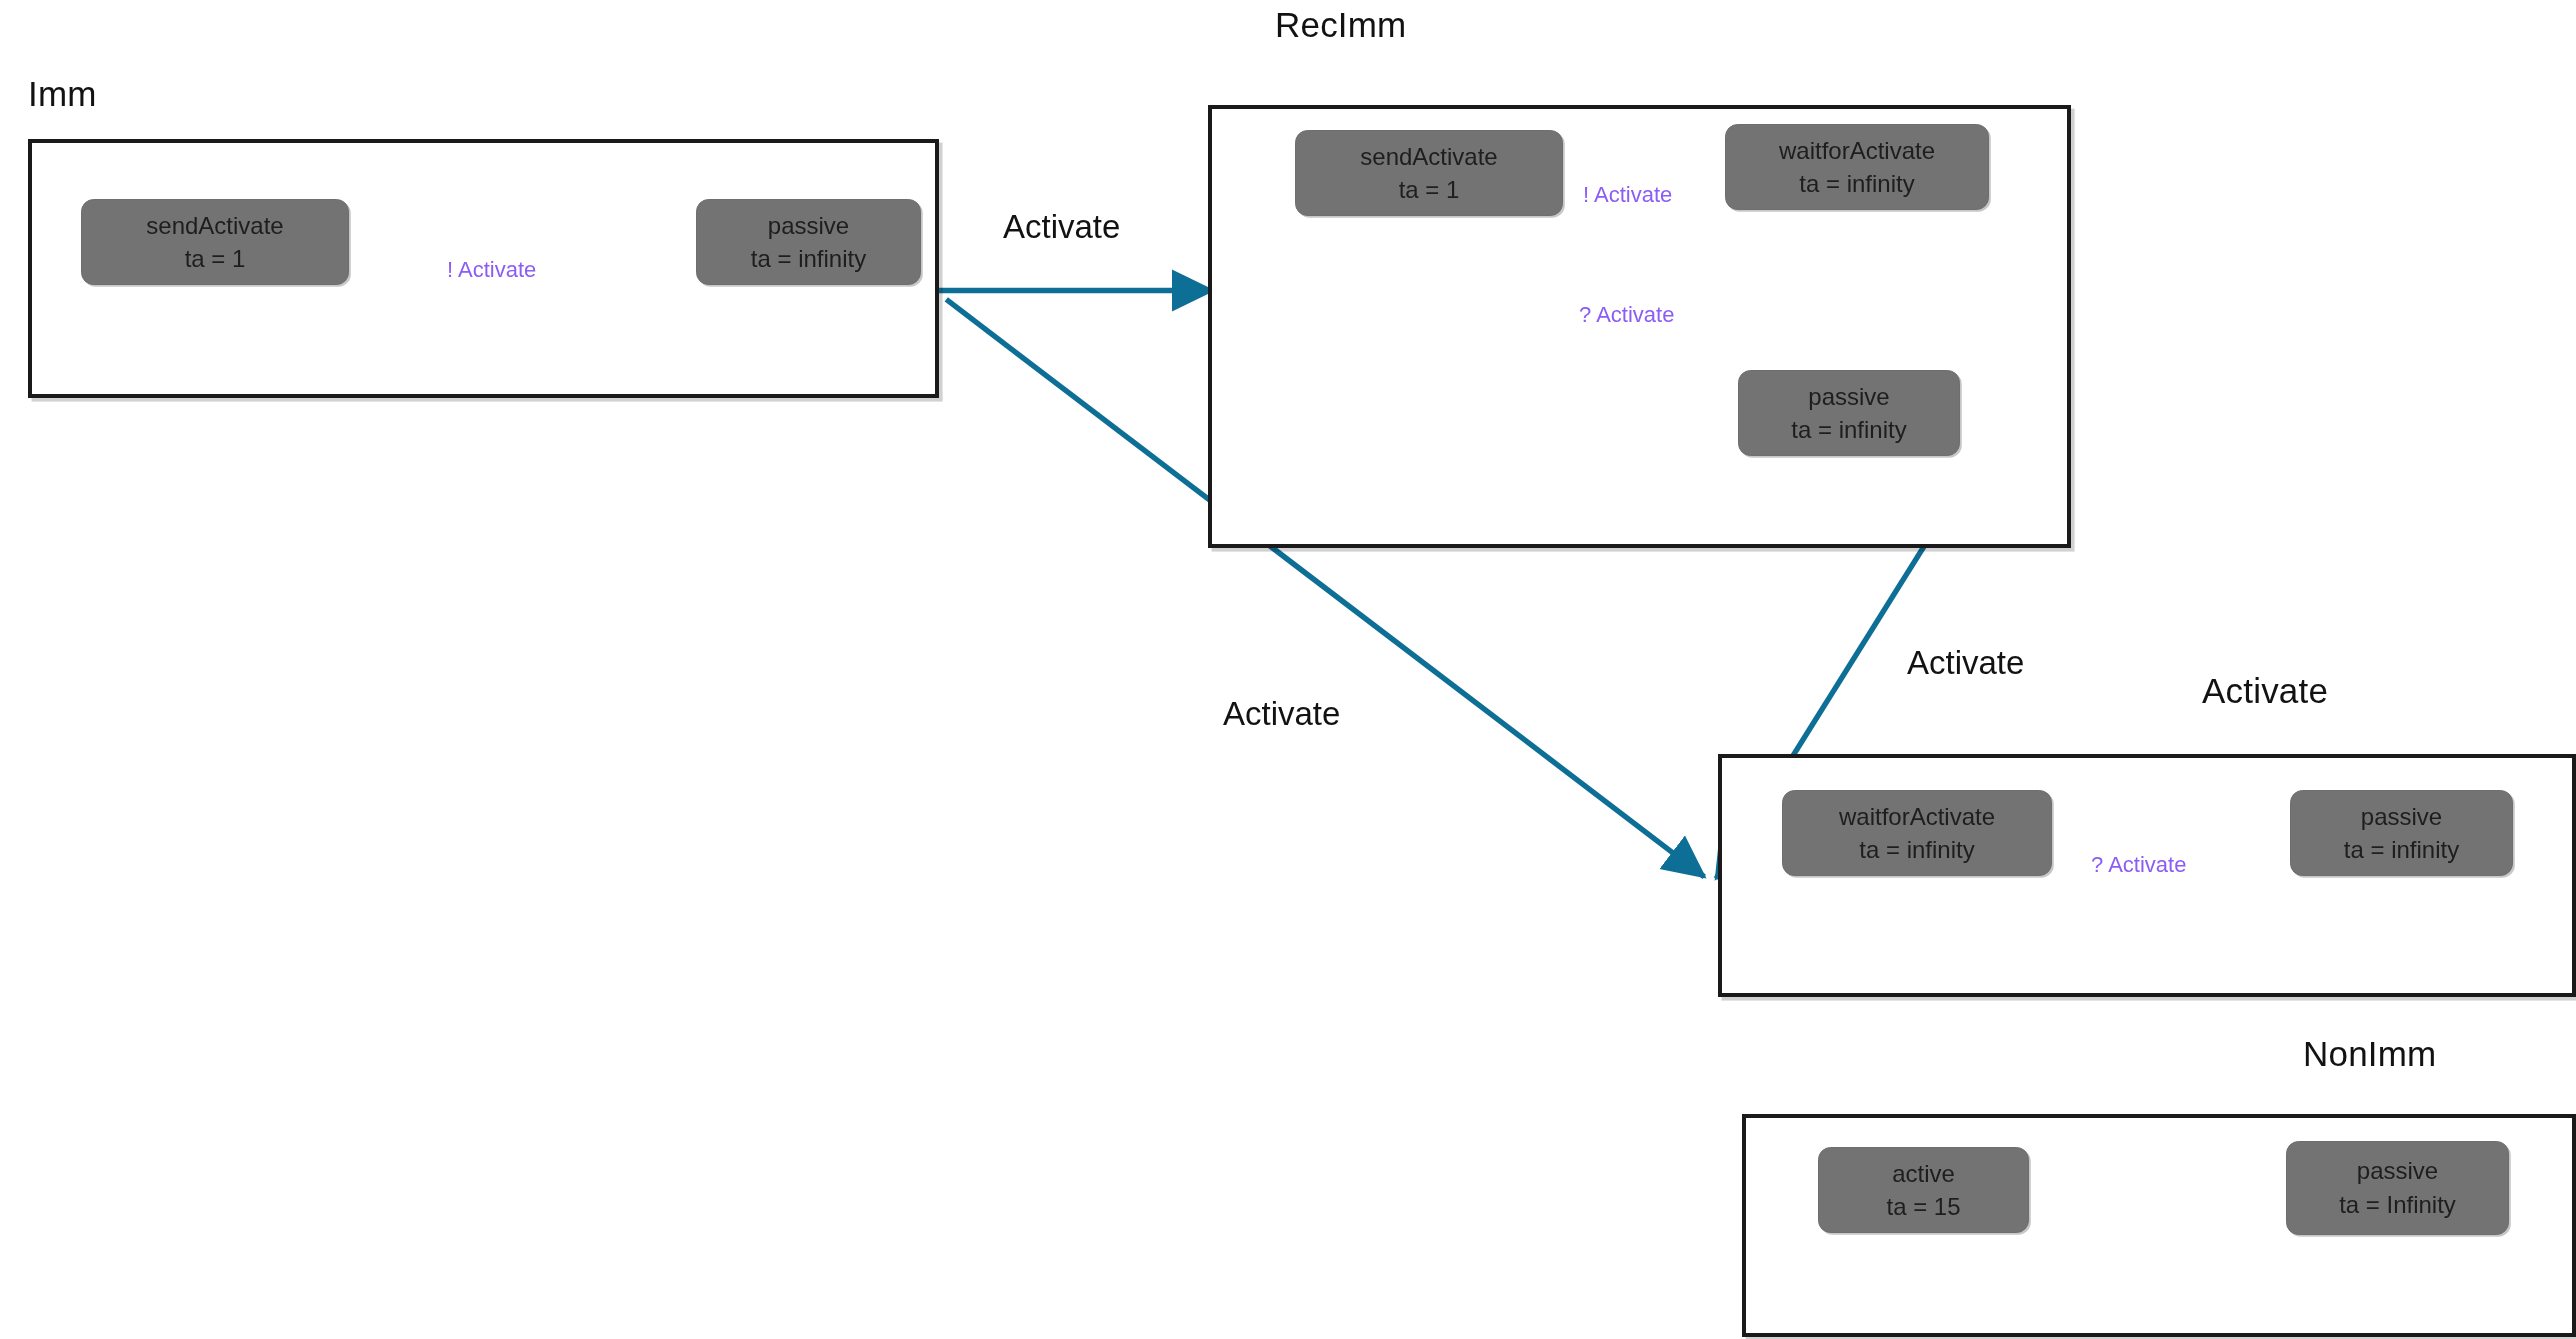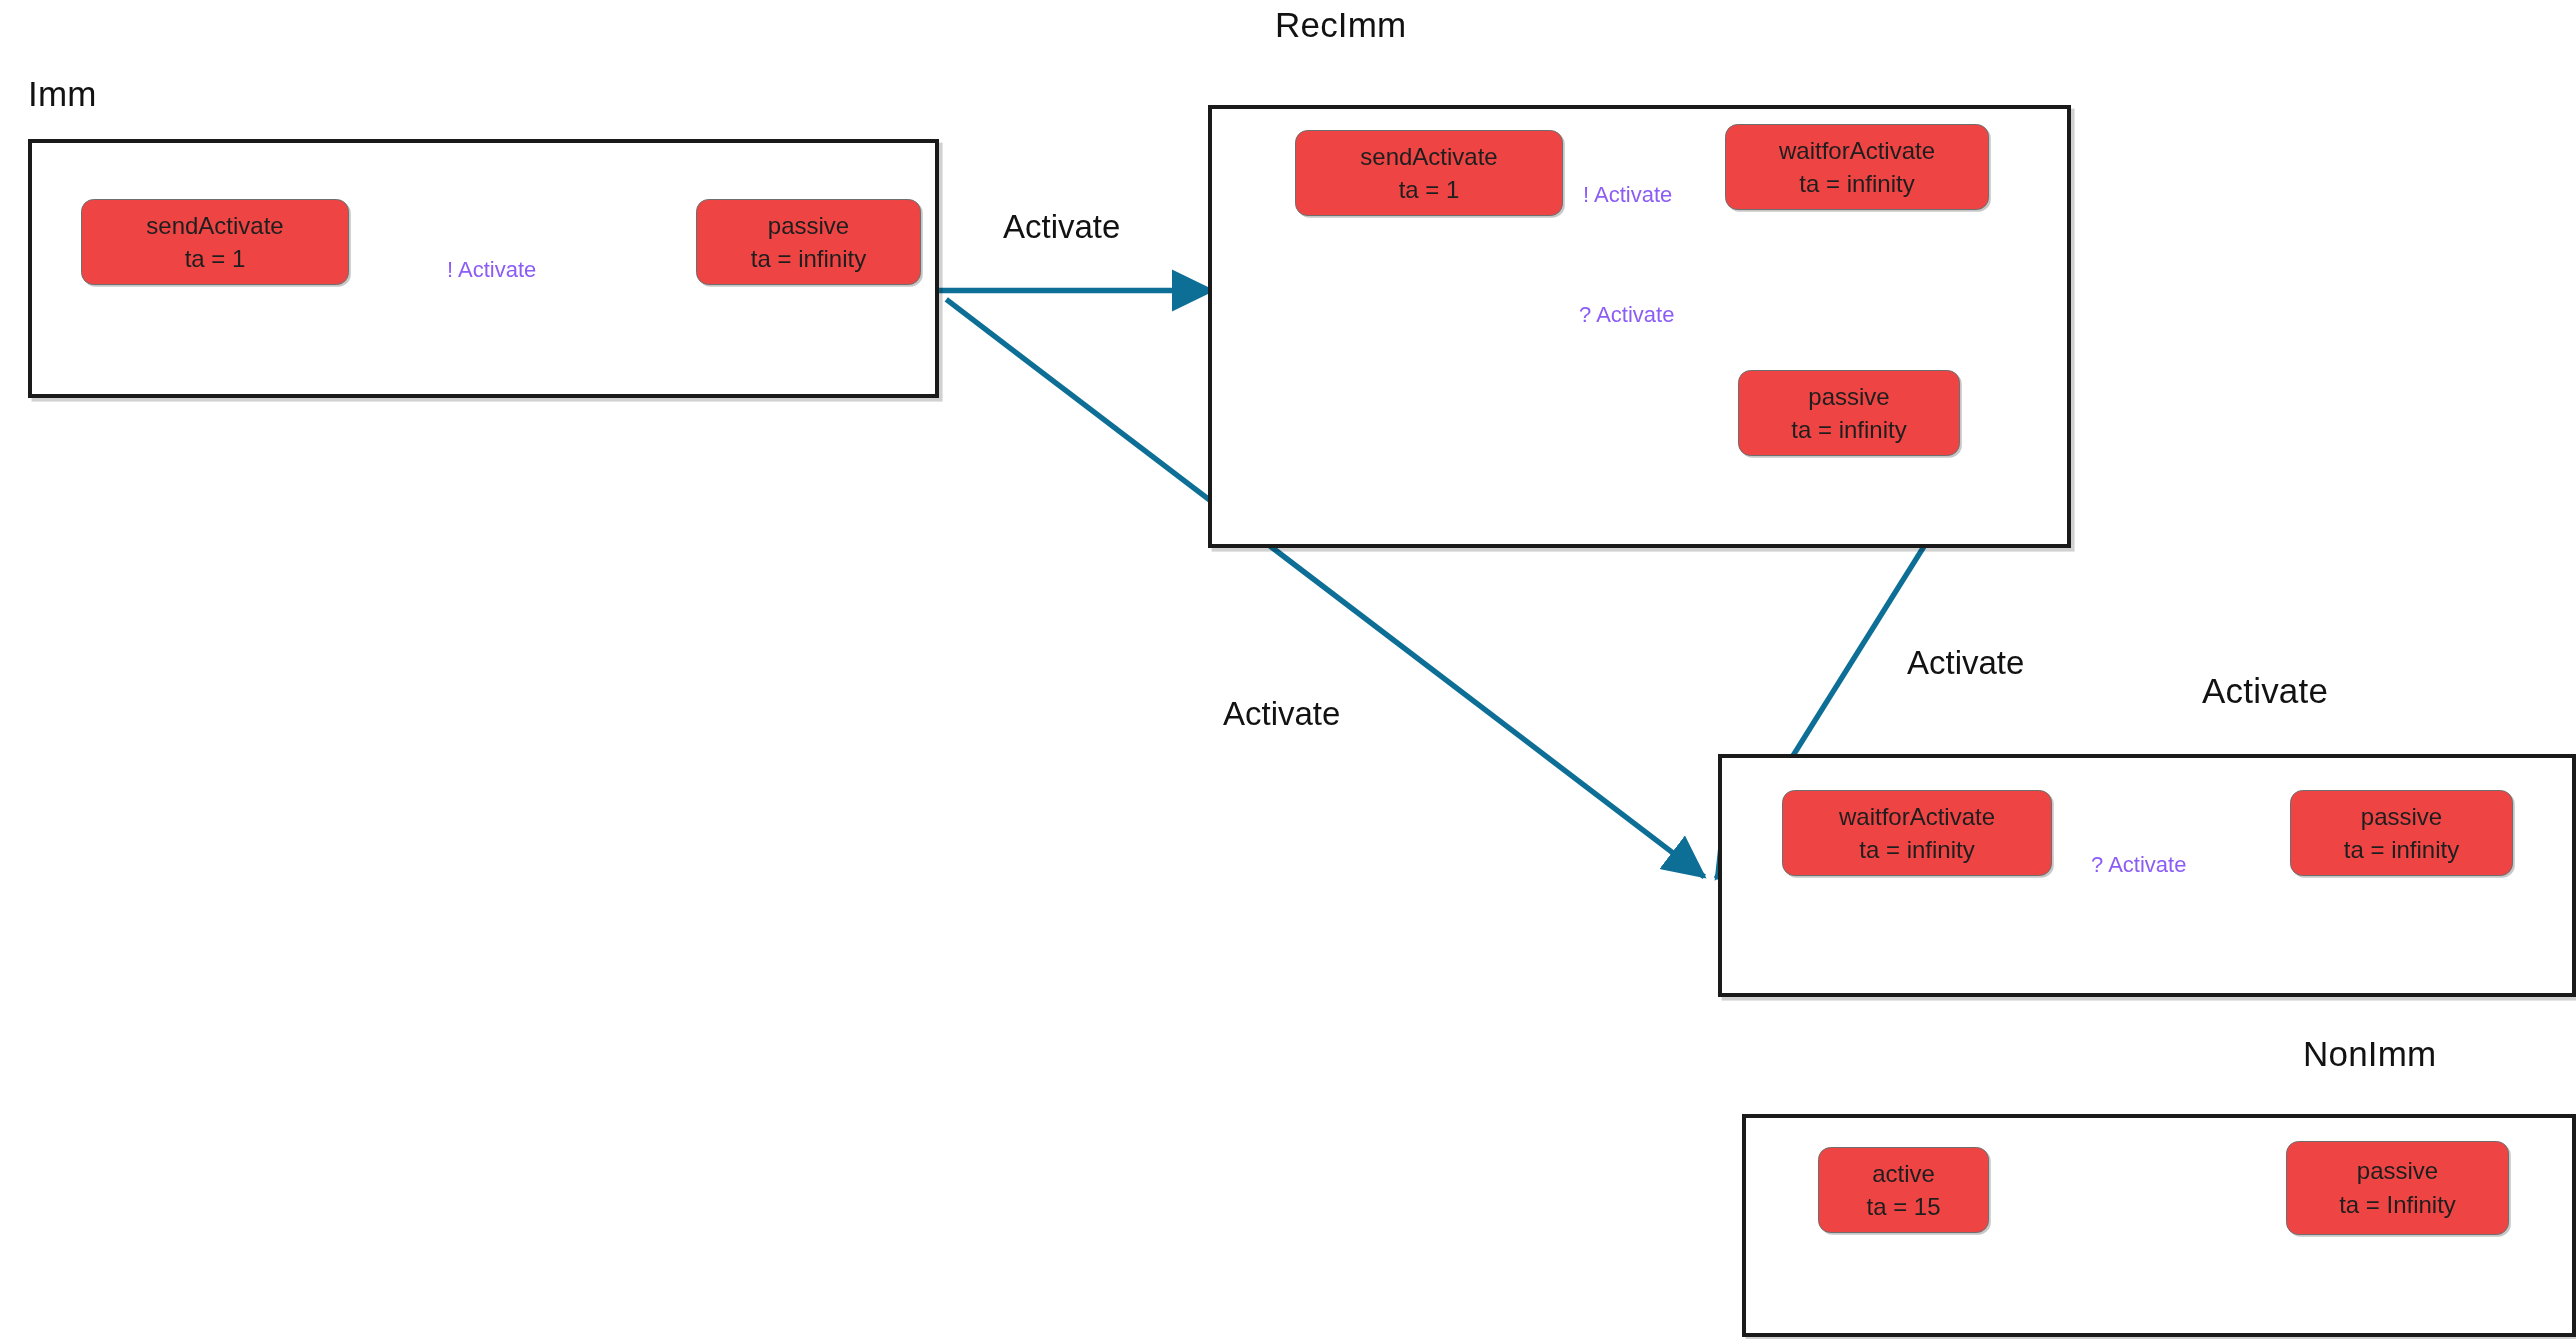--- a/index.html
+++ b/index.html
@@ -33,21 +33,21 @@
     letter-spacing: 0.2px;
     white-space: nowrap;
     line-height: 1;
   }
   
   .state {
     position: absolute;
     box-sizing: border-box;
     border: 1.8px solid #6e6e6e;
     border-radius: 12.6px;
-    background: #ef4444;
+    background: #737373;
     display: flex;
     flex-direction: column;
     align-items: center;
     justify-content: center;
     box-shadow: 1.8px 1.8px 0 0 rgba(0,0,0,0.22);
   }
   .state .line {
     font-size: 24px;
     color: #1e1e1e;
     line-height: 1.38;
@@ -193,21 +193,21 @@
     <div class="state" style="left:568px; top:32px; width:223px; height:86px;">
       <div class="line">passive</div>
       <div class="line">ta = infinity</div>
     </div>
   </div>
   <div class="edge-label" style="left:2091px; top:854px;">? Activate</div>
 
   <div class="model-title" style="left:2303px; top:1036px;">NonImm</div>
   <div class="model-box" style="left:1742px; top:1114px; width:834px; height:223px;">
 
-    <div class="state initial" style="left:72px; top:29px; width:171px; height:86px;">
+    <div class="state initial" style="left:72px; top:29px; width:211px; height:86px;">
       <div class="line">active</div>
       <div class="line">ta = 15</div>
     </div>
 
     <div class="state" style="left:540px; top:22.5px; width:223px; height:94px;">
       <div class="line">passive</div>
       <div class="line">ta = Infinity</div>
     </div>
   </div>
 

